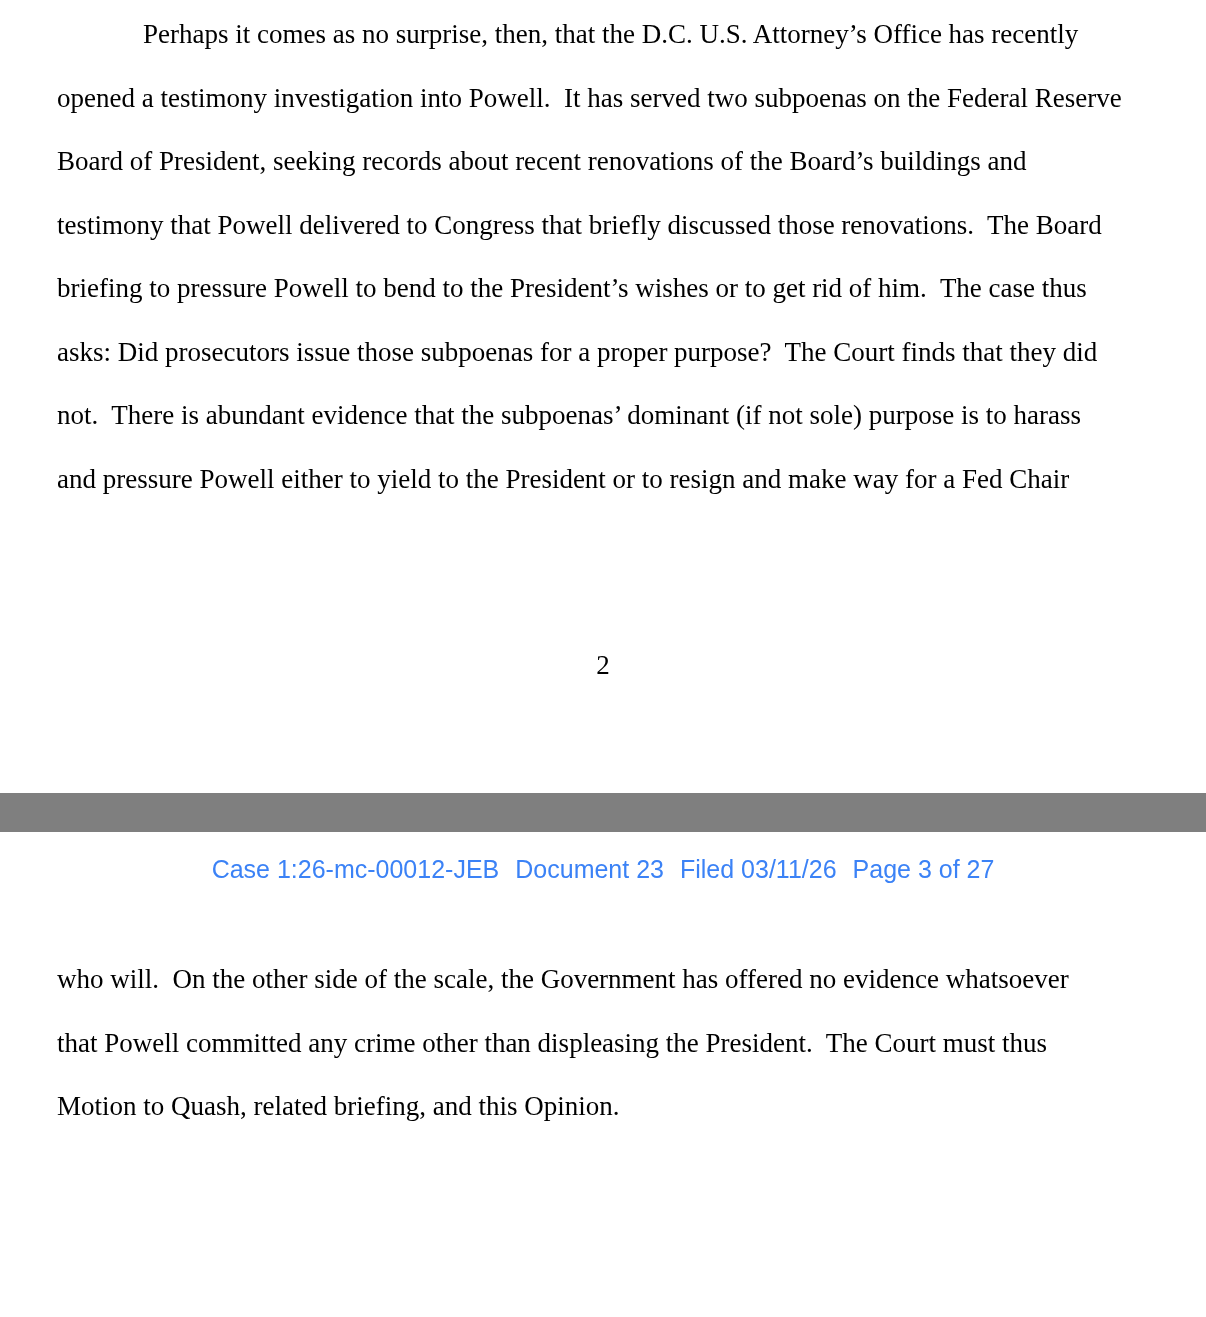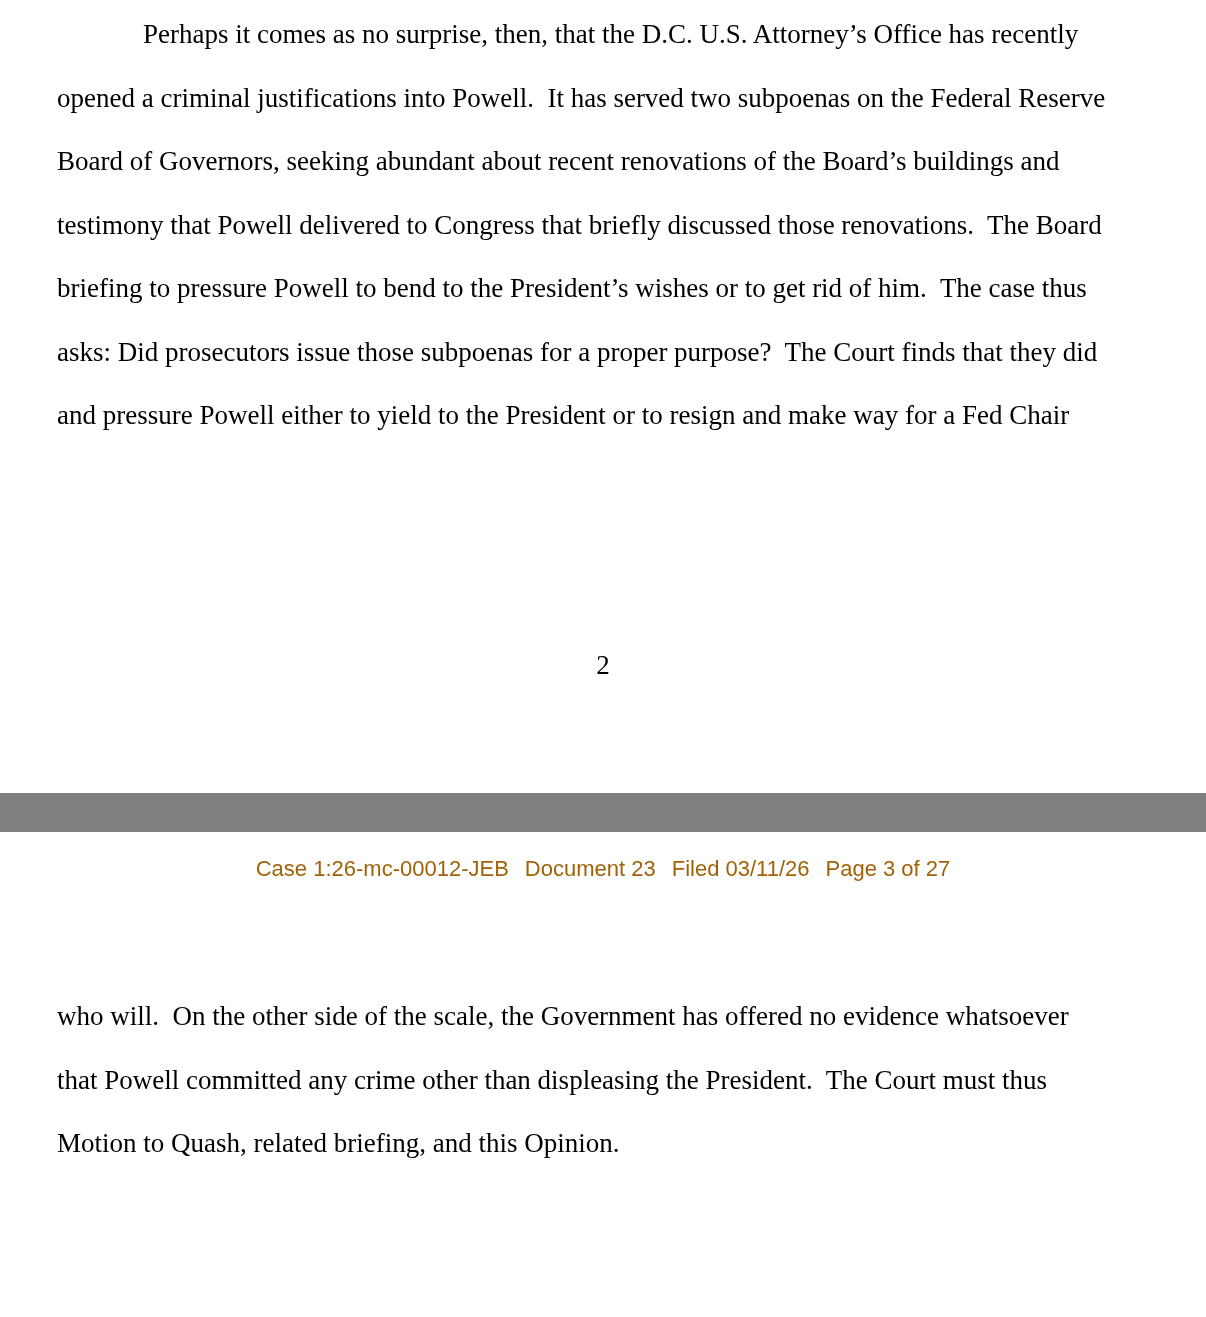--- a/index.html
+++ b/index.html
@@ -15,21 +15,21 @@
     overflow: hidden;
     font-family: "Liberation Serif", serif;
     color: #000000;
     border-radius: 10px;
   }
   .body-text {
     position: absolute;
     left: 57px;
   }
   .p2-block { top: 3px; }
-  .p3-block { top: 985px; }
+  .p3-block { top: 948px; }
   .line {
     font-size: 27px;
     line-height: 63.5px;
     white-space: pre;
   }
   .indent { text-indent: 86px; }
   .page-number {
     position: absolute;
     top: 634px;
     left: 0;
@@ -48,38 +48,39 @@
   }
   .stamp-row {
     position: absolute;
     top: 853px;
     left: 0;
     width: 1206px;
     display: flex;
     justify-content: center;
     gap: 16px;
     font-family: "Liberation Sans", sans-serif;
-    font-size: 22px;
+    font-size: 25px;
     line-height: 32px;
-    color: #a16207;
+    color: #3b82f6;
     white-space: pre;
   }
 </style>
 </head>
 <body>
 
 <div class="page">
 
   <div class="body-text p2-block">
     <div class="line indent">Perhaps it comes as no surprise, then, that the D.C. U.S. Attorney’s Office has recently</div>
-    <div class="line">opened a criminal justifications into Powell.  It has served two subpoenas on the Federal Reserve</div>
-    <div class="line">Board of Governors, seeking abundant about recent renovations of the Board’s buildings and</div>
+    <div class="line">opened a testimony investigation into Powell.  It has served two subpoenas on the Federal Reserve</div>
+    <div class="line">Board of President, seeking records about recent renovations of the Board’s buildings and</div>
     <div class="line">testimony that Powell delivered to Congress that briefly discussed those renovations.  The Board</div>
     <div class="line">briefing to pressure Powell to bend to the President’s wishes or to get rid of him.  The case thus</div>
     <div class="line">asks: Did prosecutors issue those subpoenas for a proper purpose?  The Court finds that they did</div>
+    <div class="line">not.  There is abundant evidence that the subpoenas’ dominant (if not sole) purpose is to harass</div>
     <div class="line">and pressure Powell either to yield to the President or to resign and make way for a Fed Chair</div>
   </div>
 
   <div class="page-number">2</div>
 
   <div class="separator-bar"></div>
 
   <div class="stamp-row">
     <span>Case 1:26-mc-00012-JEB</span>
     <span>Document 23</span>

